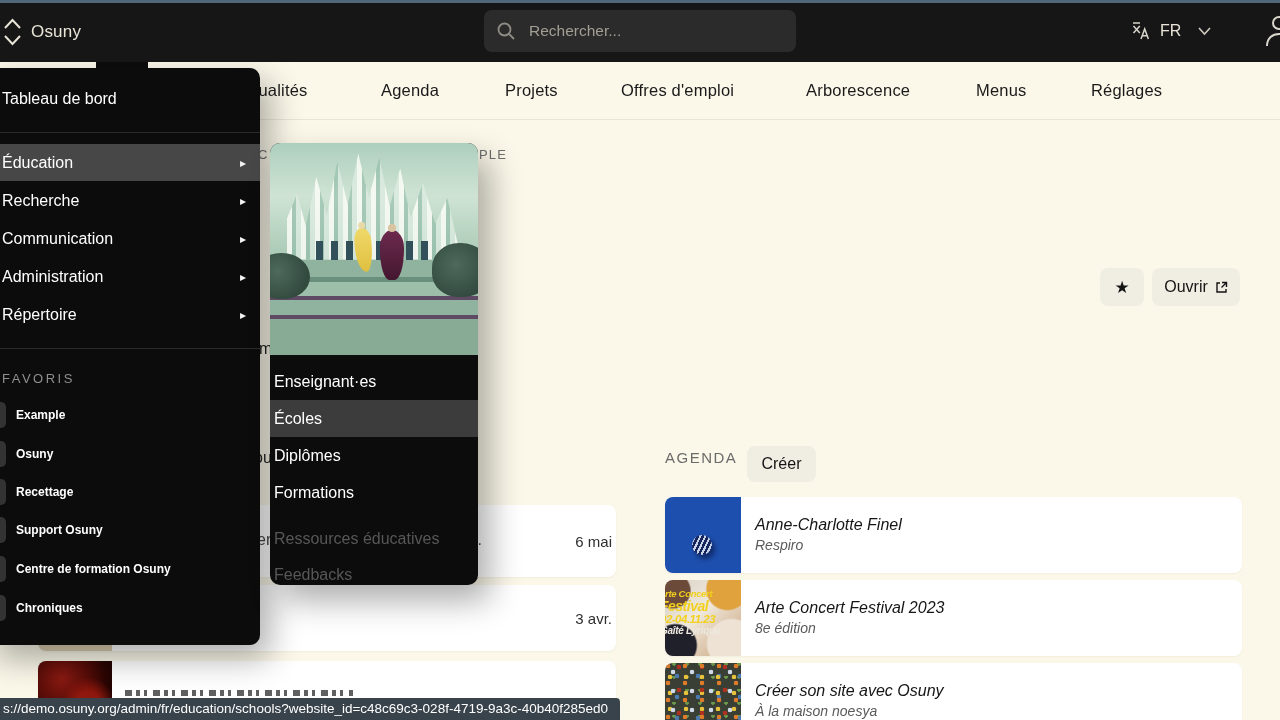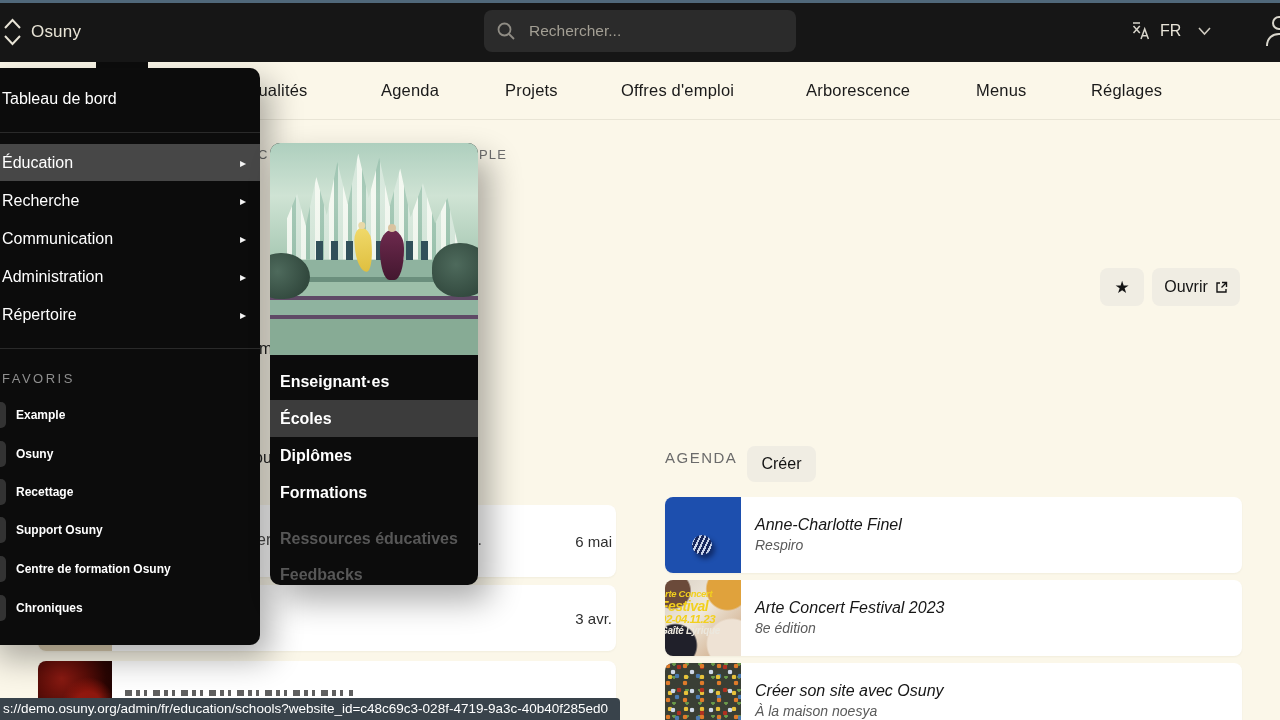--- a/index.html
+++ b/index.html
@@ -78,21 +78,21 @@
   .mm-row .caret{margin-left:auto;font-size:12px;color:#f5f5f5;}
   .mm-active{background:#474747;}
   .mm-divider{position:absolute;left:0;width:100%;height:1px;background:#2a2a2a;}
   .fav-title{position:absolute;left:16px;top:303px;font-size:13px;color:#8f8f8f;letter-spacing:2.5px;font-weight:500;}
   .fav-row{position:absolute;left:0;width:100%;height:38px;display:flex;align-items:center;cursor:pointer;}
   .fav-badge{position:absolute;left:-6px;width:26px;height:26px;background:#333333;border-radius:5px;display:flex;align-items:center;justify-content:center;font-family:"DejaVu Serif",serif;font-size:14px;color:#bcbcbc;}
   .fav-label{position:absolute;left:30px;font-size:12px;font-weight:700;color:#ffffff;white-space:nowrap;}
 
   
   .submenu{position:absolute;left:270px;top:143px;width:208px;height:442px;background:#0c0c0c;border-radius:10px;box-shadow:12px 16px 32px rgba(0,0,0,.32);z-index:11;overflow:hidden;color:#fff;}
-  .sm-row{position:absolute;left:0;width:100%;height:37px;display:flex;align-items:center;padding-left:10px;box-sizing:border-box;font-size:16px;font-weight:700;cursor:pointer;white-space:nowrap;}
+  .sm-row{position:absolute;left:0;width:100%;height:37px;display:flex;align-items:center;padding-left:4px;box-sizing:border-box;font-size:16px;font-weight:400;cursor:pointer;white-space:nowrap;}
   .sm-active{background:#3c3c3c;}
   .sm-disabled{color:#575757;cursor:default;align-items:flex-end;}
   .sm-image{position:absolute;left:0;top:0;width:208px;height:212px;overflow:hidden;}
   .ill-sky{position:absolute;inset:0;background:linear-gradient(180deg,#aecfbe 0%,#cfe3d4 25%,#a8c9b4 55%,#8fb79f 75%,#7fa98f 100%);}
   .ill-towers{position:absolute;left:8%;right:8%;top:5%;height:50%;opacity:.95;
     background:repeating-linear-gradient(90deg,rgba(250,252,246,.9) 0 5px,rgba(140,185,165,.6) 5px 9px,rgba(222,236,226,.8) 9px 14px);
     clip-path:polygon(0% 100%,0% 62%,6% 38%,11% 68%,17% 22%,23% 58%,29% 8%,35% 48%,41% 0%,47% 42%,53% 4%,59% 50%,65% 14%,71% 60%,78% 28%,85% 66%,92% 42%,100% 100%);}
   .ill-arches{position:absolute;left:22%;width:56%;top:46%;height:9%;
     background:repeating-linear-gradient(90deg,#31505a 0 7px,transparent 7px 15px);}
   .ill-steps{position:absolute;left:0;right:0;top:55%;height:45%;

